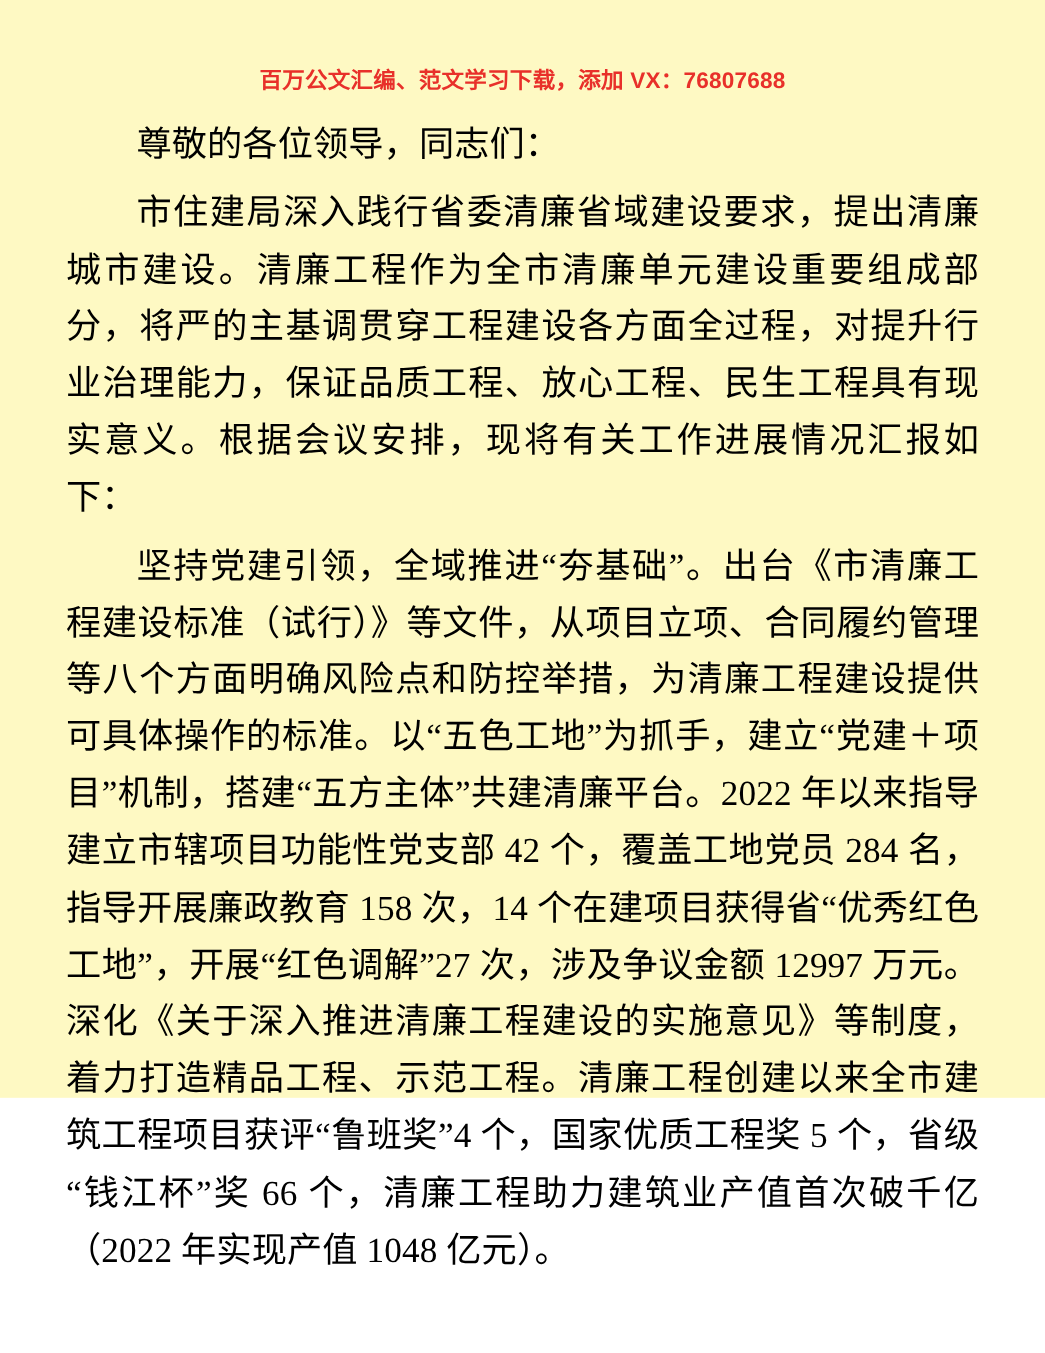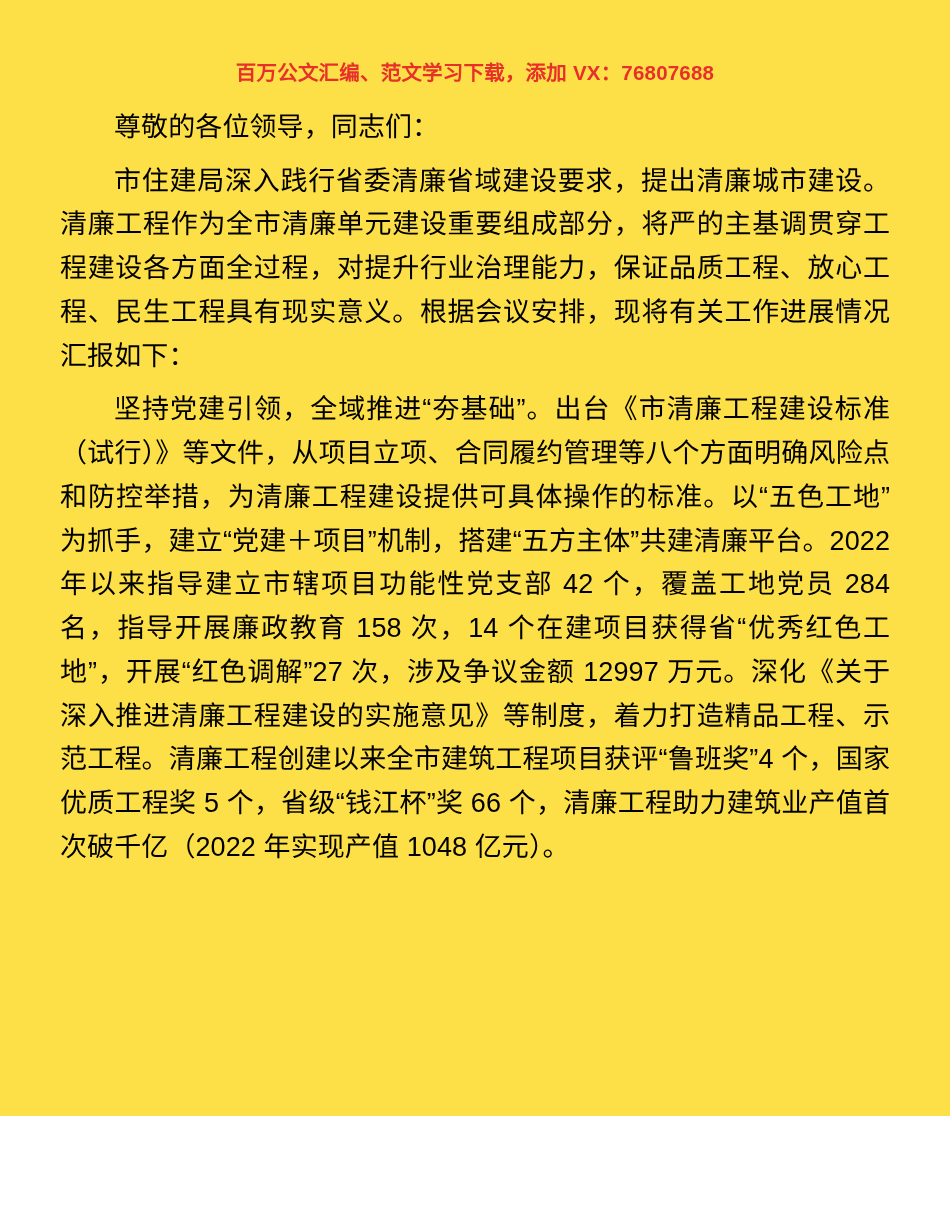--- a/index.html
+++ b/index.html
@@ -11,24 +11,24 @@
   body {
     width: 950px;
     height: 1230px;
     font-family: "Liberation Sans", "DejaVu Sans", sans-serif;
     color: #000000;
     overflow: hidden;
   }
   .page {
     position: relative;
     width: 950px;
-    height: 1116px;
+    height: 998px;
     box-sizing: border-box;
     padding: 0;
-    background: #fde047;
+    background: #fef9c3;
   }
   .watermark {
     position: absolute;
     top: 56px;
     left: 0;
     width: 950px;
     text-align: center;
     color: #e8302a;
     font-size: 20.5px;
     font-weight: bold;
@@ -46,29 +46,30 @@
     font-size: 31px;
     font-weight: bold;
     line-height: 1.42;
     text-align: center;
     margin: 0 0 12px 0;
     letter-spacing: 0.4px;
     padding: 0 16px;
     box-sizing: border-box;
   }
   .para {
-    font-size: 27px;
+    font-size: 32px;
     line-height: 1.62;
     text-align: justify;
     text-justify: inter-ideograph;
     margin: 0 0 6px 0;
     text-indent: 2em;
     letter-spacing: 0.1px;
     padding: 0 10px;
     box-sizing: border-box;
+    font-family: Liberation Serif, serif;
   }
   .para-greeting {
     margin-bottom: 10px;
   }
   .para-long {
     margin-bottom: 10px;
   }
 </style>
 </head>
 <body>

